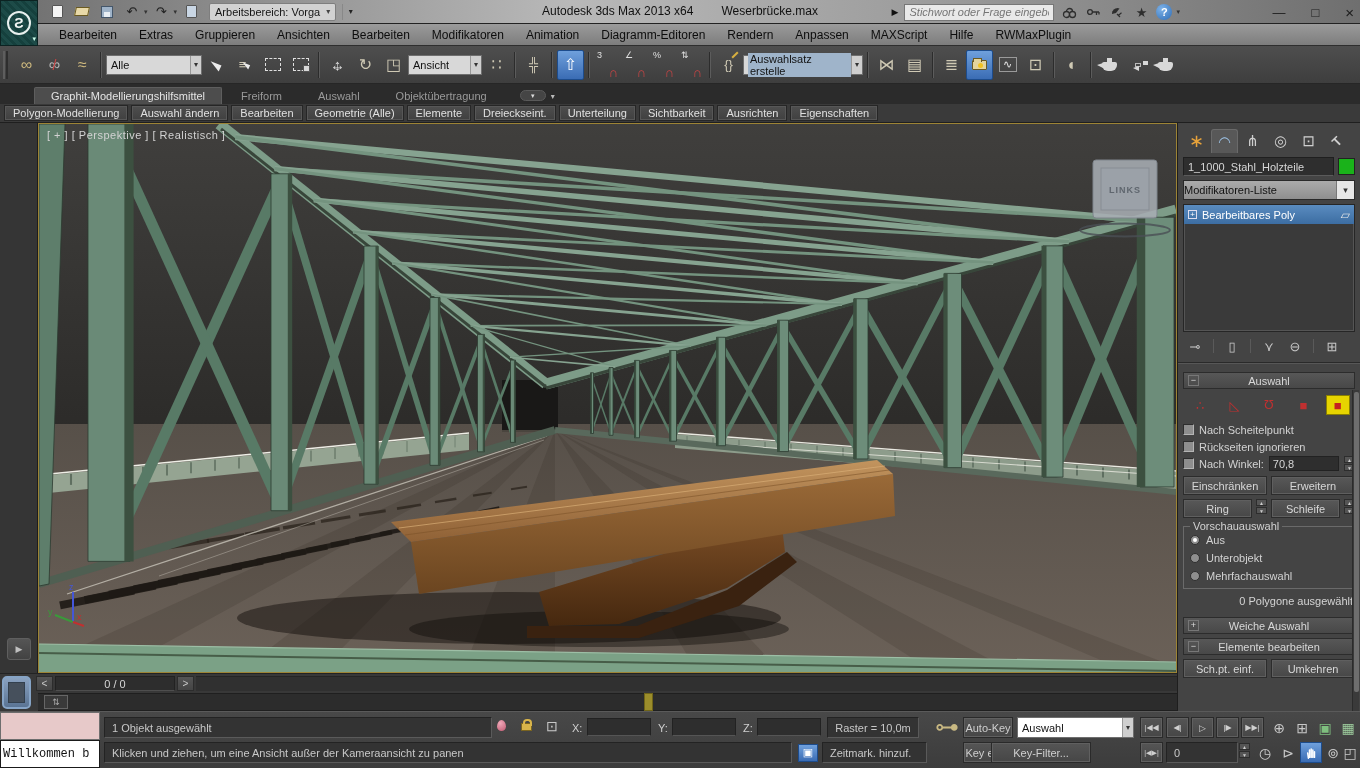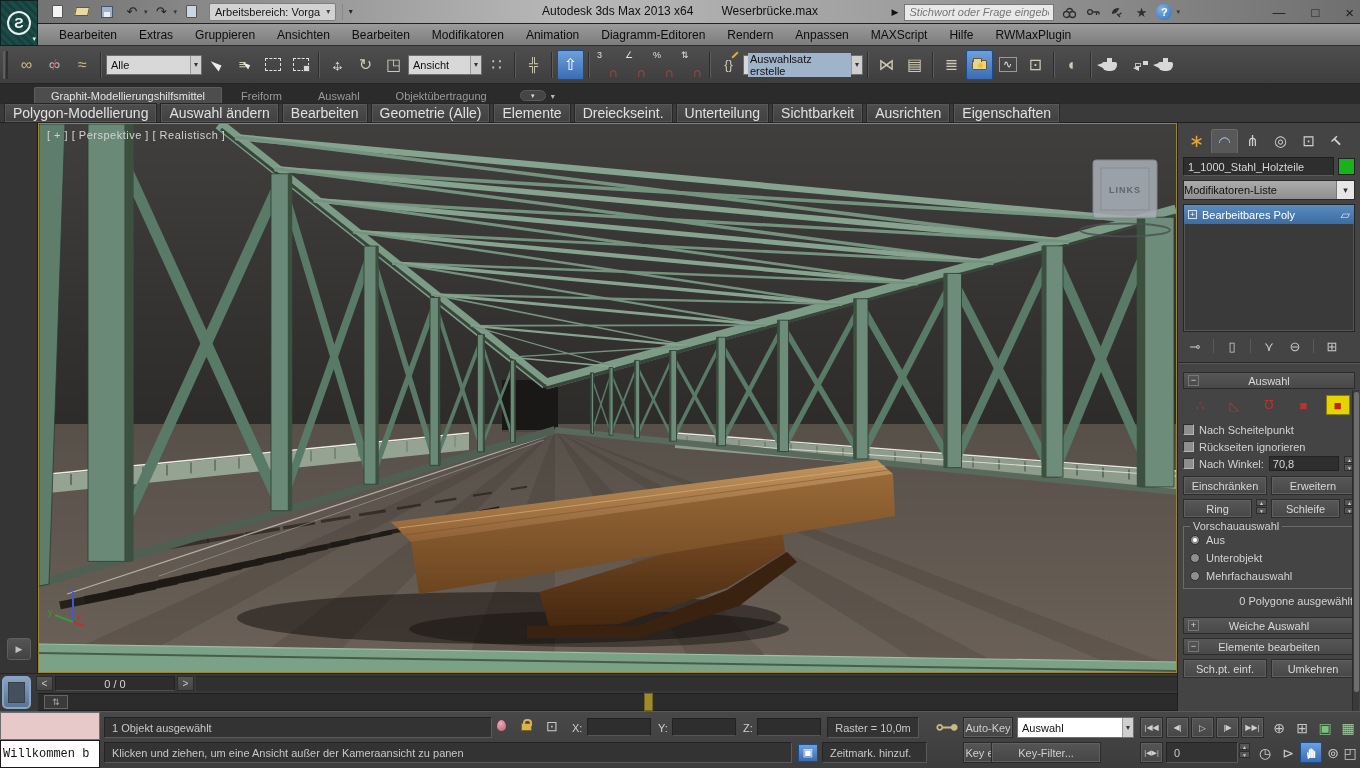--- a/index.html
+++ b/index.html
@@ -61,21 +61,21 @@
 .teapot::before{content:"";position:absolute;left:-5px;top:1px;border-top:2px solid transparent;border-right:6px solid #d8d8d8;border-bottom:3px solid transparent}
 .teapot::after{content:"";position:absolute;left:5px;top:-4px;width:5px;height:4px;background:#d8d8d8}
 .tframe{border:1px solid #bbb;padding:1px 2px}
 
 #ribbontabs{height:20px;background:#2b2b2b;display:flex;align-items:flex-end;padding-left:34px;gap:2px}
 .rtab{padding:2px 16px;font-size:11px;color:#9a9a9a;border:1px solid transparent;border-bottom:none}
 .rtab.active{background:#4d4d4d;color:#e4e4e4;border-color:#5e5e5e;border-radius:2px 2px 0 0}
 .rib-collapse{margin-left:14px;margin-bottom:3px;width:26px;height:11px;background:#454545;border:1px solid #5a5a5a;border-radius:6px;display:flex;align-items:center;justify-content:center;color:#ddd;font-size:7px}
 .rib-caret{color:#bbb;font-size:8px;margin:0 0 3px 3px}
 #ribbonpanels{height:19px;background:#3a3a3a;border-bottom:1px solid #1f1f1f;display:flex;align-items:center;padding-left:4px;gap:3px}
-.rpanel{padding:1px 8px;background:linear-gradient(#4e4e4e,#404040);border:1px solid #262626;box-shadow:inset 0 0 0 1px #575757;color:#e0e0e0;font-size:14px;white-space:nowrap}
+.rpanel{padding:1px 8px;background:linear-gradient(#4e4e4e,#404040);border:1px solid #262626;box-shadow:inset 0 0 0 1px #575757;color:#e0e0e0;font-size:11px;white-space:nowrap}
 
 #mid{display:flex;height:588px}
 #midleft{width:1177px;display:flex;flex-direction:column}
 #vprow{height:550px;display:flex}
 #leftstrip{width:38px;background:#353535;border-right:1px solid #1d1d1d;position:relative}
 #lsbtn{position:absolute;left:7px;top:515px;width:24px;height:22px;background:linear-gradient(#555,#424242);border:1px solid #5f5f5f;border-radius:3px;color:#c0c0c0;font-size:9px;display:flex;align-items:center;justify-content:center}
 #viewport{flex:1;position:relative;border:1px solid #9d8435;background:#333;overflow:hidden}
 #vplabel{position:absolute;left:8px;top:5px;color:#d2d2d2;font-size:11px;letter-spacing:.5px;z-index:5}
 
 #timeline{height:38px;position:relative;background:#383838;border-top:1px solid #232323}
@@ -782,21 +782,21 @@
     </span>
   <div class="sunken abs" style="left:822px;top:30px;width:105px;height:21px">Zeitmark. hinzuf.</div>
   <span class="statico" style="left:932px;top:2px;width:30px;height:26px;font-size:24px;color:#c8b882;transform:rotate(0deg)">⊶</span>
   <div class="sbtn abs" style="left:963px;top:5px;width:50px;height:21px">Auto-Key</div>
   <div class="dd abs" style="left:1017px;top:5px;width:117px;height:21px;background:#fff">
     <span>Auswahl</span>
     <span class="arr">▾</span>
   </div>
   <div class="sbtn abs" style="left:963px;top:30px;width:50px;height:21px">Key eins.</div>
   <span class="statico" style="left:1018px;top:31px;width:22px;height:19px;color:#d06060;font-size:14px">∿</span>
-  <div class="sbtn abs" style="left:991px;top:30px;width:110px;height:21px">Key-Filter...</div>
+  <div class="sbtn abs" style="left:991px;top:30px;width:100px;height:21px">Key-Filter...</div>
 
   <span class="sbtn abs" style="left:1140px;top:5px;width:23px;height:21px;font-size:8px">|◀◀</span>
   <span class="sbtn abs" style="left:1166px;top:5px;width:23px;height:21px;font-size:8px">◀|</span>
   <span class="sbtn abs" style="left:1191px;top:5px;width:23px;height:21px;font-size:9px">▷</span>
   <span class="sbtn abs" style="left:1216px;top:5px;width:23px;height:21px;font-size:8px">|▶</span>
   <span class="sbtn abs" style="left:1241px;top:5px;width:23px;height:21px;font-size:8px">▶▶|</span>
   <span class="statico" style="left:1268px;top:5px;width:22px;height:21px;font-size:14px">⊕</span>
   <span class="statico" style="left:1291px;top:5px;width:22px;height:21px;font-size:14px">⊞</span>
   <span class="statico" style="left:1314px;top:5px;width:22px;height:21px;font-size:14px;color:#7fbf7f">▣</span>
   <span class="statico" style="left:1337px;top:5px;width:22px;height:21px;font-size:14px;color:#9fcf9f">▦</span>

